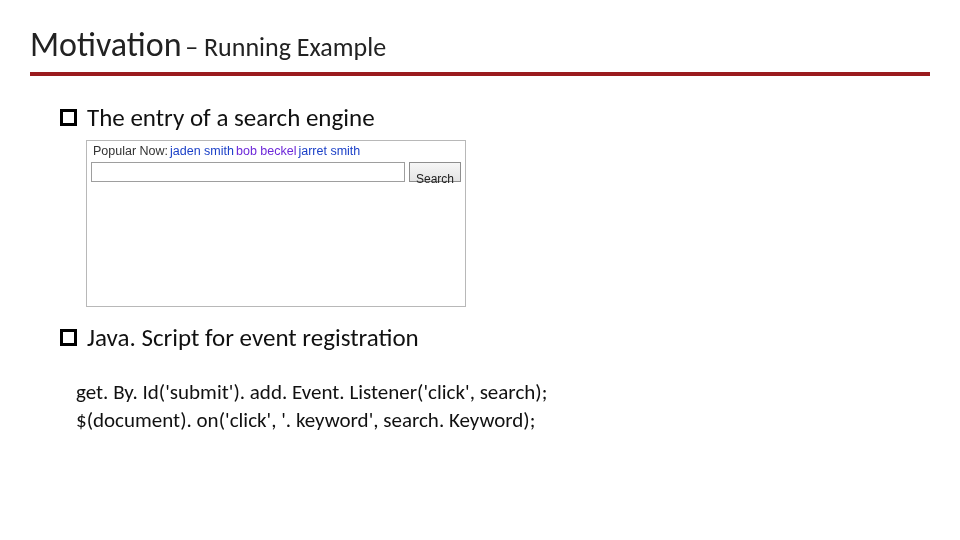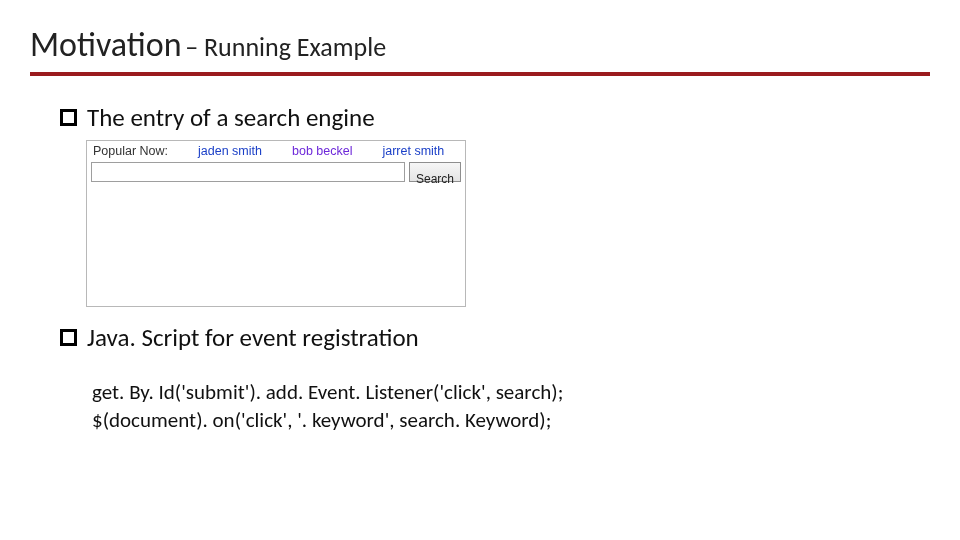--- a/index.html
+++ b/index.html
@@ -72,26 +72,26 @@
     top: 140px;
     width: 380px;
     border: 1px solid #b8b8b8;
     background: #fff;
     font-family: Arial, sans-serif;
     box-sizing: border-box;
   }
   .popular-row {
     display: flex;
     align-items: center;
-    gap: 22px;
+    gap: 2px;
     padding: 3px 6px 4px 6px;
     font-size: 12.5px;
   }
   .popular-label { color: #333; }
-  .kw { color: #1a3fc7; cursor: pointer; margin-left: 8px; }
+  .kw { color: #1a3fc7; cursor: pointer; }
   .kw.dark { color: #6d28d9; }
   .search-row {
     display: flex;
     padding: 0 4px 4px 4px;
     gap: 4px;
   }
   .search-input {
     flex: 1 1 auto;
     height: 18px;
     border: 1px solid #9e9e9e;
@@ -108,21 +108,21 @@
     cursor: pointer;
     color: #222;
   }
   .search-body {
     height: 120px;
   }
 
   
   .code-block {
     position: absolute;
-    left: 92px;
+    left: 76px;
     top: 378px;
     font-size: 21px;
     color: #111;
     line-height: 1.35;
   }
 </style>
 </head>
 <body>
 
 <div class="slide">

